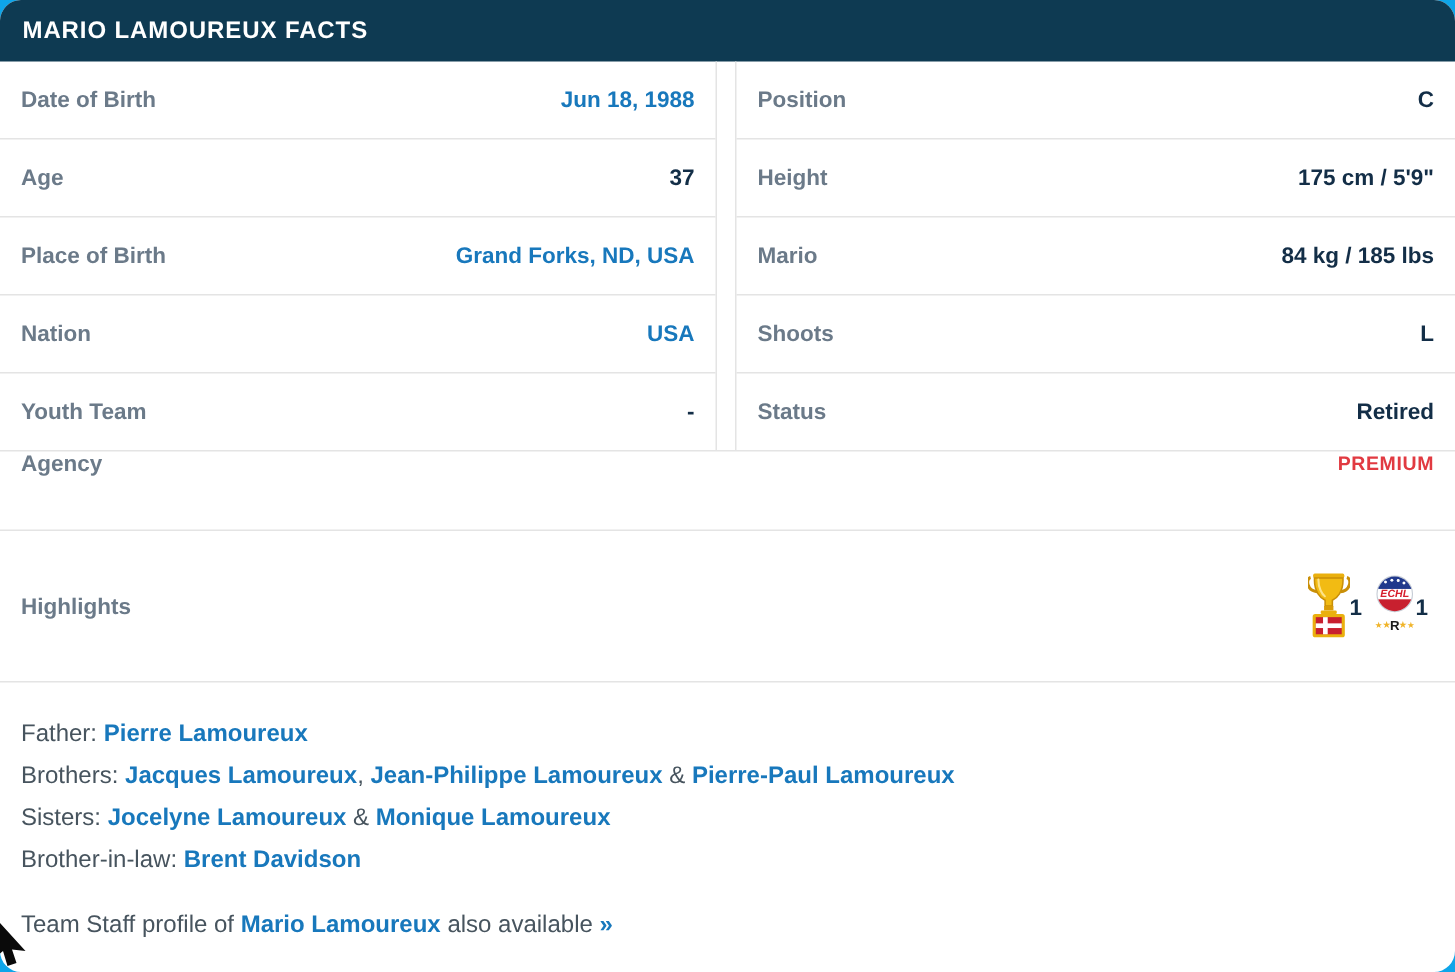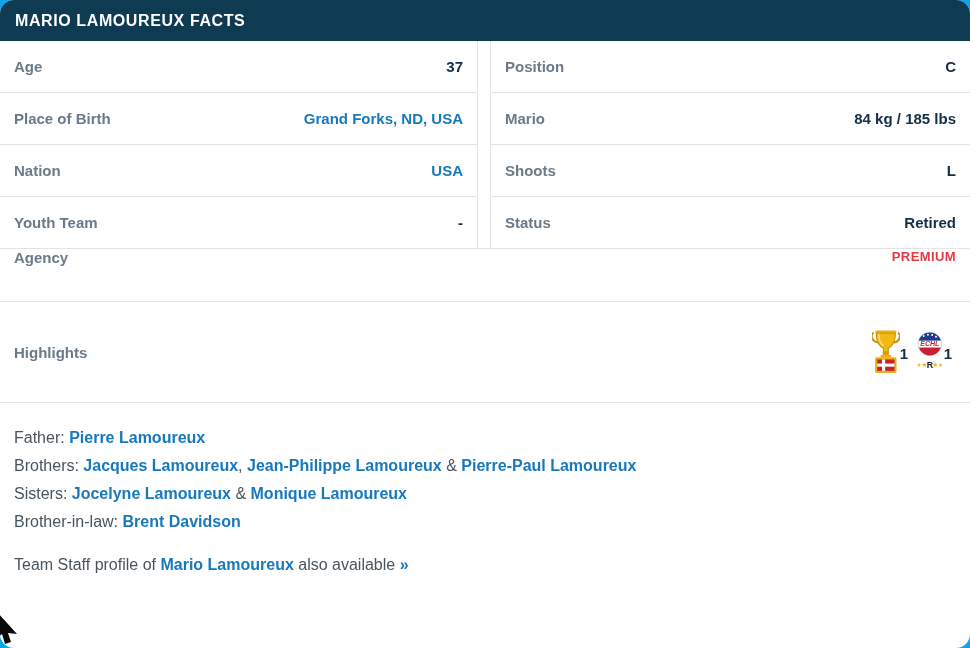--- a/index.html
+++ b/index.html
@@ -47,40 +47,48 @@
 <div class="stage">
   <div class="card">
 
     <div class="header">
       <span class="header-title">MARIO LAMOUREUX FACTS</span>
     </div>
 
     <div class="facts">
       <div class="facts-col left" id="facts-left">
           <div class="fact-row">
+            <span class="fact-label">Date of Birth</span>
+            <span class="fact-value link">Jun 18, 1988</span>
+          </div>
+          <div class="fact-row">
             <span class="fact-label">Age</span>
             <span class="fact-value">37</span>
           </div>
           <div class="fact-row">
             <span class="fact-label">Place of Birth</span>
             <span class="fact-value link">Grand Forks, ND, USA</span>
           </div>
           <div class="fact-row">
             <span class="fact-label">Nation</span>
             <span class="fact-value link">USA</span>
           </div>
           <div class="fact-row">
             <span class="fact-label">Youth Team</span>
             <span class="fact-value">-</span>
           </div>
         </div>
       <div class="facts-col right" id="facts-right">
           <div class="fact-row">
             <span class="fact-label">Position</span>
             <span class="fact-value">C</span>
+          </div>
+          <div class="fact-row">
+            <span class="fact-label">Height</span>
+            <span class="fact-value">175 cm / 5'9"</span>
           </div>
           <div class="fact-row">
             <span class="fact-label">Mario</span>
             <span class="fact-value">84 kg / 185 lbs</span>
           </div>
           <div class="fact-row">
             <span class="fact-label">Shoots</span>
             <span class="fact-value">L</span>
           </div>
           <div class="fact-row">

